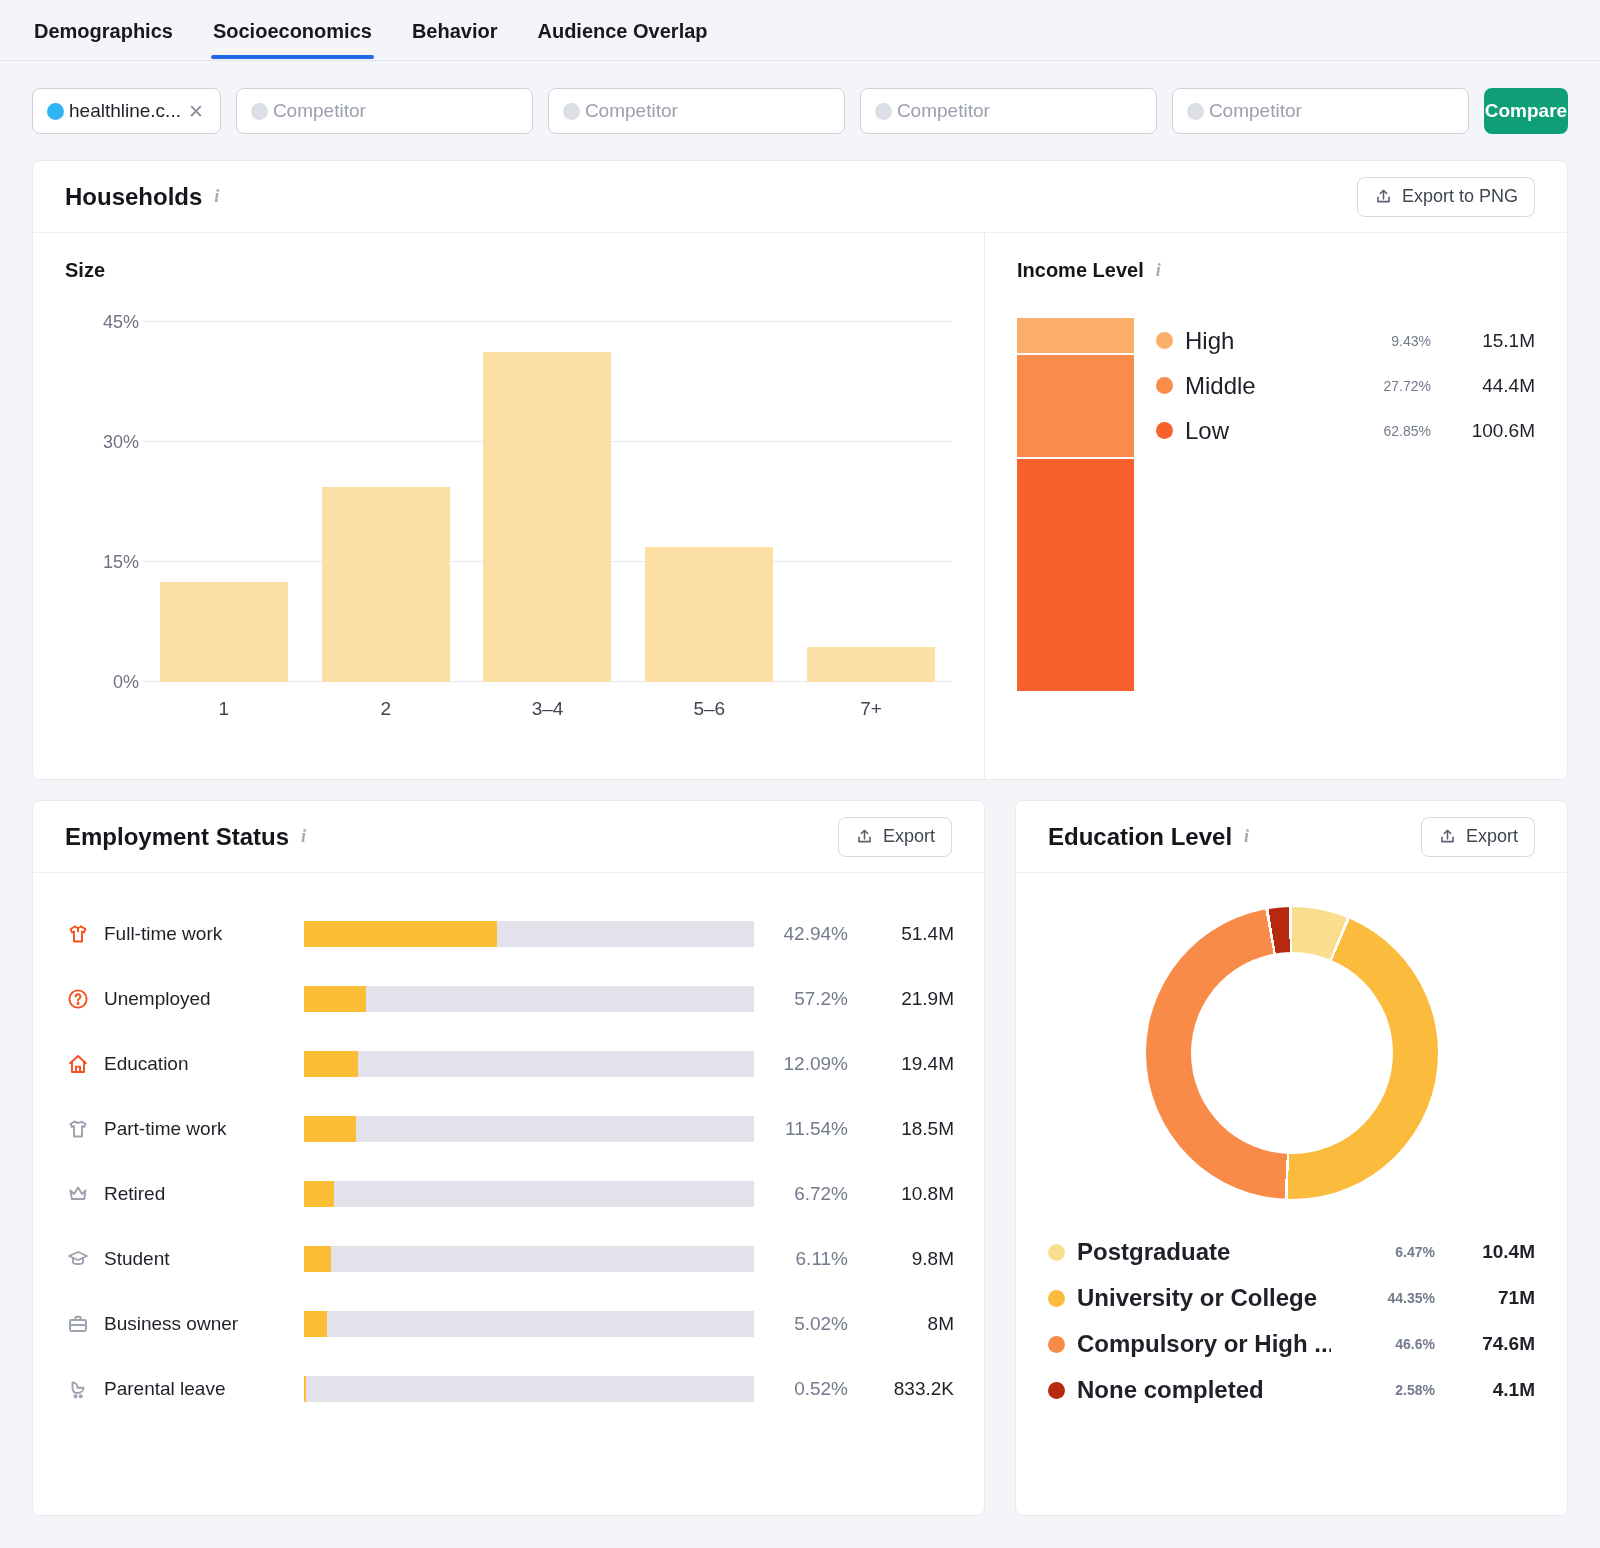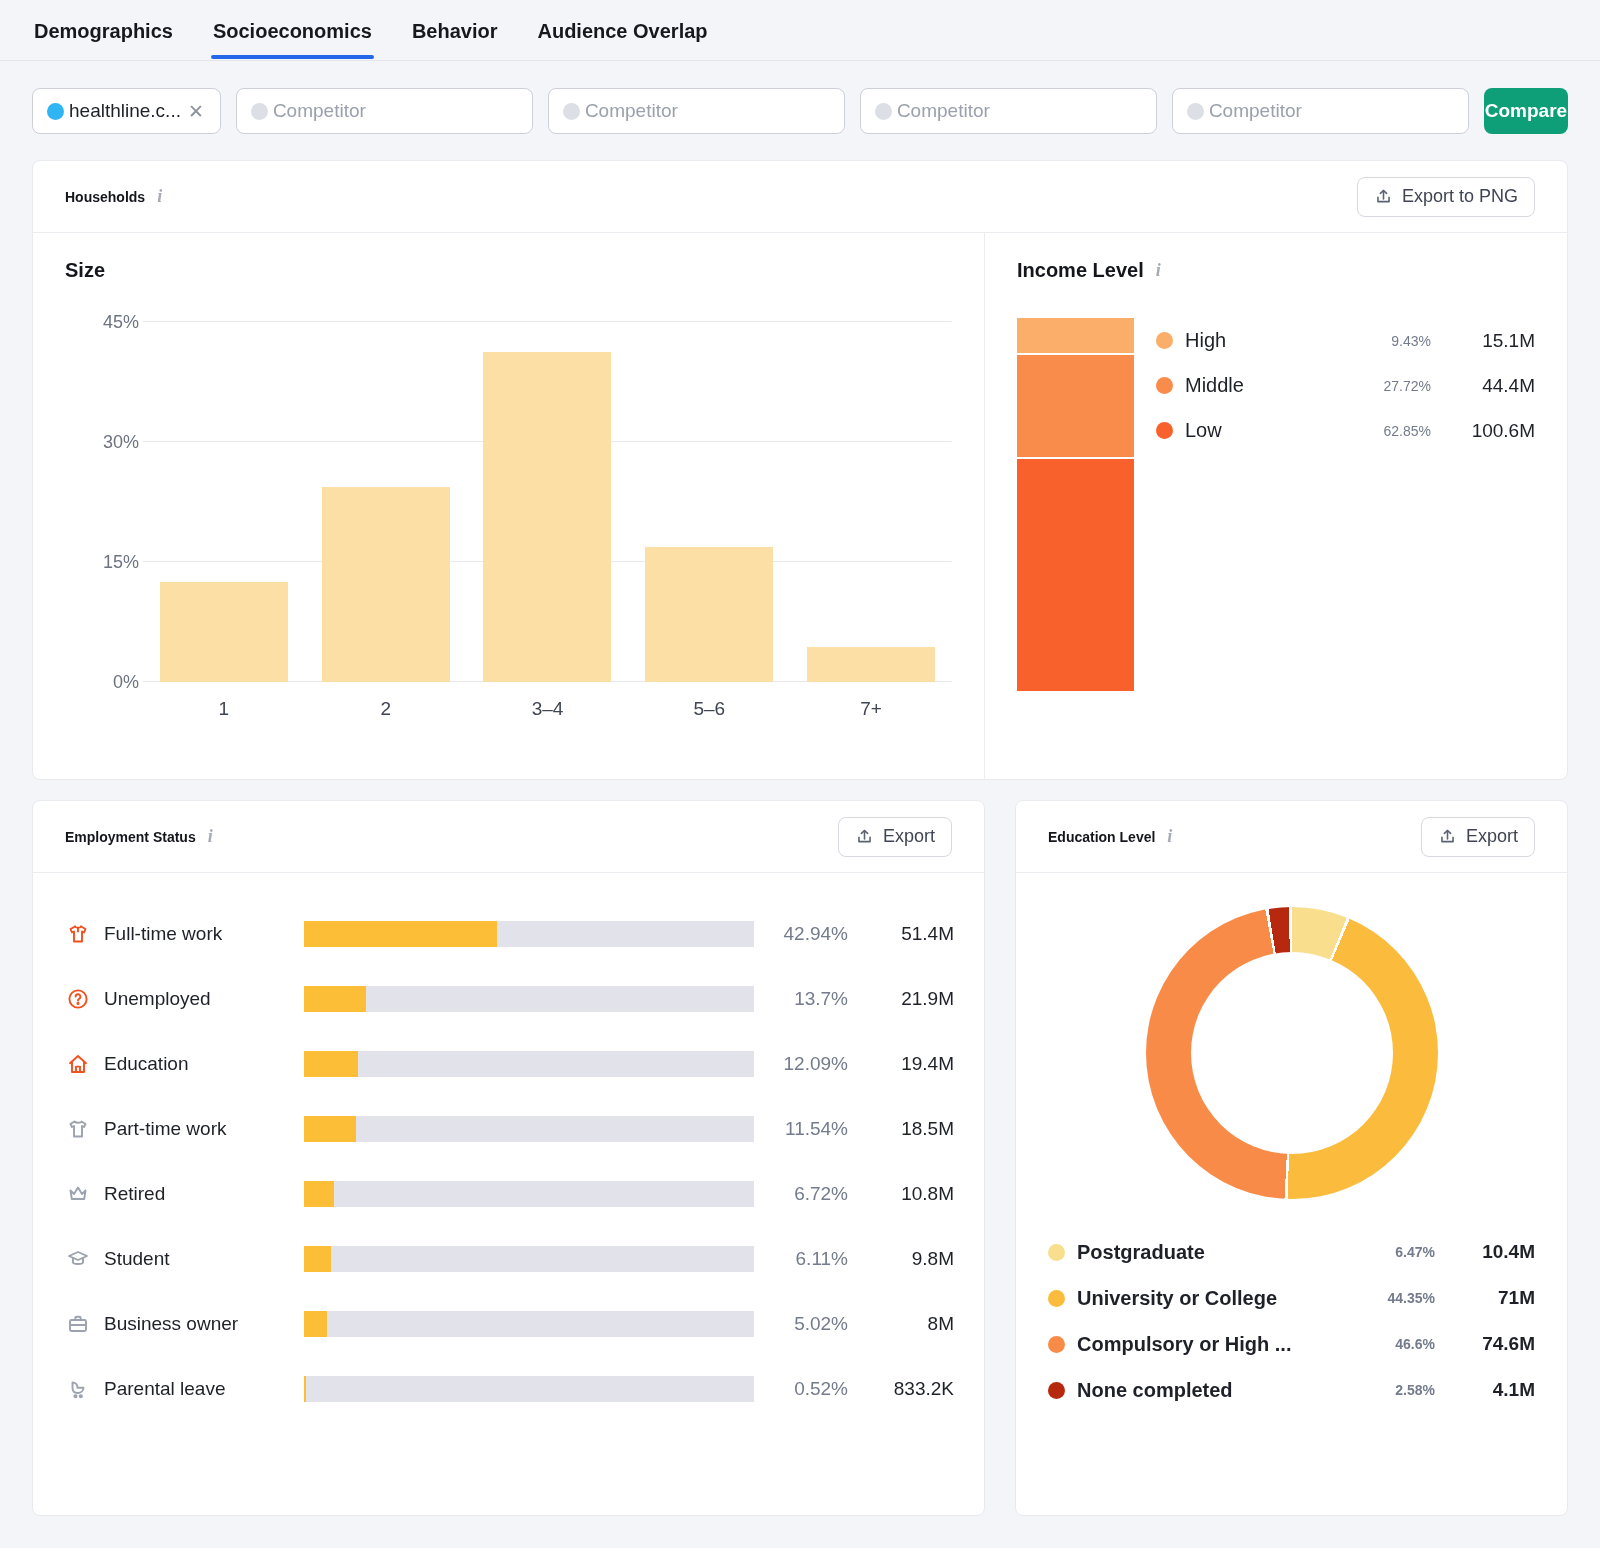--- a/index.html
+++ b/index.html
@@ -25,21 +25,21 @@
   .dot { width:17px; height:17px; border-radius:50%; flex:0 0 auto; }
   .chip-label { font-size:19px; color:#1E2128; flex:1; white-space:nowrap; overflow:hidden; }
   .x-icon { font-size:19px; color:#8D929E; cursor:pointer; padding:0 2px; }
   .comp-box input { border:none; outline:none; flex:1; font-size:19px; font-family:"Liberation Sans",sans-serif; color:#1E2128; background:transparent; min-width:0; }
   .comp-box input::placeholder { color:#9AA0AC; }
   .btn-compare { height:46px; width:128px; background:#0E9F78; color:#fff; border:none; border-radius:8px; font-size:19px; font-weight:700; font-family:"Liberation Sans",sans-serif; cursor:pointer; }
   
   .card { background:#fff; border:1px solid #E8EAEE; border-radius:8px; }
   .card-header { height:72px; display:flex; align-items:center; justify-content:space-between; padding:0 32px; border-bottom:1px solid #ECEDF1; }
   .card-title-wrap { display:flex; align-items:center; gap:12px; }
-  .card-title { font-size:14px; font-weight:700; color:#14161B; }
+  .card-title { font-size:24px; font-weight:700; color:#14161B; }
   .info-icon { font-family:"Liberation Serif",serif; font-style:italic; font-weight:700; font-size:18px; color:#A7ABB6; cursor:pointer; }
   .btn-export { height:40px; display:flex; align-items:center; gap:9px; padding:0 16px; background:#fff; border:1px solid #D6D9E0; border-radius:8px; font-size:18px; color:#3F4552; cursor:pointer; font-family:"Liberation Sans",sans-serif; }
   .btn-export svg { width:19px; height:19px; stroke:#5B6270; }
   #households { margin:0 32px; height:620px; }
   .hh-body { display:flex; height:546px; }
   .hh-left { flex:0 0 951px; padding:26px 32px 0; }
   .hh-right { flex:1; border-left:1px solid #ECEDF1; padding:26px 32px 0; }
   .sub-title { font-size:20px; font-weight:700; color:#14161B; }
   
   .sc-wrap { display:flex; margin-top:40px; }
@@ -52,21 +52,21 @@
   .sc-bar { width:128px; }
   .sc-x { display:flex; margin-left:78px; margin-top:16px; }
   .sc-xlab { flex:1; text-align:center; font-size:19px; color:#3F4552; }
   
   .inc-row { display:flex; margin-top:36px; }
   .inc-bar { width:117px; display:flex; flex-direction:column; }
   .inc-seg { width:100%; }
   .inc-seg + .inc-seg { border-top:2px solid #fff; }
   .inc-legend { flex:1; margin-left:22px; }
   .legend-row { display:grid; grid-template-columns:17px 1fr 96px 92px; align-items:center; column-gap:12px; height:45px; }
-  .legend-label { font-size:20px; color:#1E2128; white-space:nowrap; overflow:hidden; }
+  .legend-label { font-size:24px; color:#1E2128; white-space:nowrap; overflow:hidden; }
   .legend-pct { font-size:14px; color:#737B8C; text-align:right; }
   .legend-val { font-size:19px; color:#1E2128; text-align:right; }
   
   .row2 { margin:20px 32px 0; display:flex; gap:30px; }
   #employment { width:953px; height:716px; }
   #education { flex:1; height:716px; }
   .emp-rows { padding:28px 30px 0 33px; }
   .emp-row { display:grid; grid-template-columns:26px 188px 1fr 82px 94px; column-gap:12px; align-items:center; height:65px; }
   .emp-icon { width:24px; height:24px; display:flex; align-items:center; justify-content:center; }
   .emp-icon svg { width:24px; height:24px; }
@@ -246,21 +246,21 @@
             <svg viewBox="0 0 24 24" fill="none" stroke="currentColor" stroke-width="1.9" stroke-linecap="round">
               <circle cx="12" cy="12" r="8.6"></circle>
               <path d="M9.6 9.5a2.4 2.4 0 1 1 3.4 2.3c-.8.4-1 .9-1 1.7"></path>
               <circle cx="12" cy="16.4" r="0.6" fill="currentColor"></circle>
             </svg>
           </span>
           <span class="emp-label">Unemployed</span>
           <div class="emp-track" style="background: rgb(226, 227, 234);">
             <div class="emp-fill" style="width: 13.7%; background: rgb(252, 190, 55);"></div>
           </div>
-          <span class="emp-pct">13.7%</span>
+          <span class="emp-pct">57.2%</span>
           <span class="emp-val">21.9M</span>
         </div>
         <div class="emp-row">
           <span class="emp-icon" style="color: rgb(244, 80, 30);">
             <svg viewBox="0 0 24 24" fill="none" stroke="currentColor" stroke-width="1.9" stroke-linecap="round" stroke-linejoin="round">
               <path d="M4 11.2 12 4l8 7.2"></path>
               <path d="M6 9.6V20h12V9.6"></path>
               <path d="M10 20v-5.4h4V20"></path>
             </svg>
           </span>

